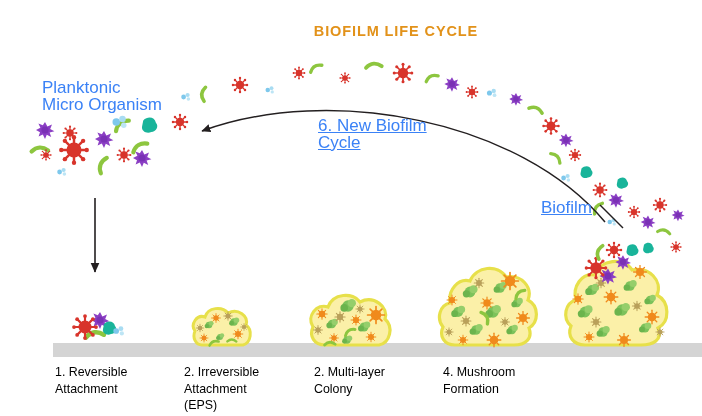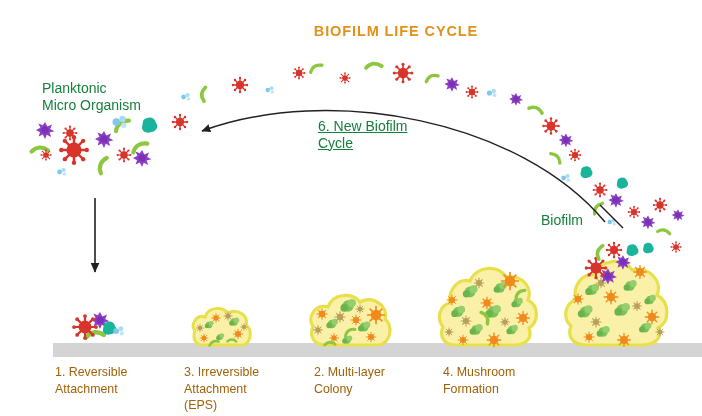--- a/index.html
+++ b/index.html
@@ -22,42 +22,43 @@
     width: 702px;
     text-align: center;
     font-size: 14.5px;
     font-weight: bold;
     letter-spacing: 0.9px;
     color: #e2921a;
     margin-left: 45px;
   }
   .label {
     position: absolute;
-    font-size: 14px;
-    color: #15803d;
+    font-size: 17px;
+    color: #3b82f6;
     line-height: 16.5px;
     white-space: pre-line;
   }
   #planktonic-label {
     left: 42px;
     top: 80px;
   }
   #cycle-label {
     left: 318px;
     top: 118px;
     text-decoration: underline;
   }
   #biofilm-label {
     left: 541px;
-    top: 212px;
+    top: 200px;
+    text-decoration: underline;
   }
   .stage-label {
     position: absolute;
     font-size: 12.4px;
-    color: #a16207;
+    color: #000000;
     line-height: 16.5px;
     text-align: left;
     white-space: pre-line;
   }
   #stage-label-1 { left: 55px;  top: 364px; }
   #stage-label-2 { left: 184px; top: 364px; }
   #stage-label-3 { left: 314px; top: 364px; }
   #stage-label-4 { left: 443px; top: 364px; }
   #stage-label-5 { left: 573px; top: 364px; }
 
@@ -352,21 +353,21 @@
   <div class="label" id="planktonic-label">Planktonic
 Micro Organism</div>
 
   <div class="label" id="cycle-label">6. New Biofilm
     Cycle</div>
 
   <div class="label" id="biofilm-label">Biofilm</div>
 
   <div class="stage-label" id="stage-label-1">1. Reversible
     Attachment</div>
-  <div class="stage-label" id="stage-label-2">3. Irreversible
+  <div class="stage-label" id="stage-label-2">2. Irreversible
     Attachment
     (EPS)</div>
   <div class="stage-label" id="stage-label-3">2. Multi-layer
     Colony</div>
   <div class="stage-label" id="stage-label-4">4. Mushroom
     Formation</div>
 
 </div>
 
 </body></html>

